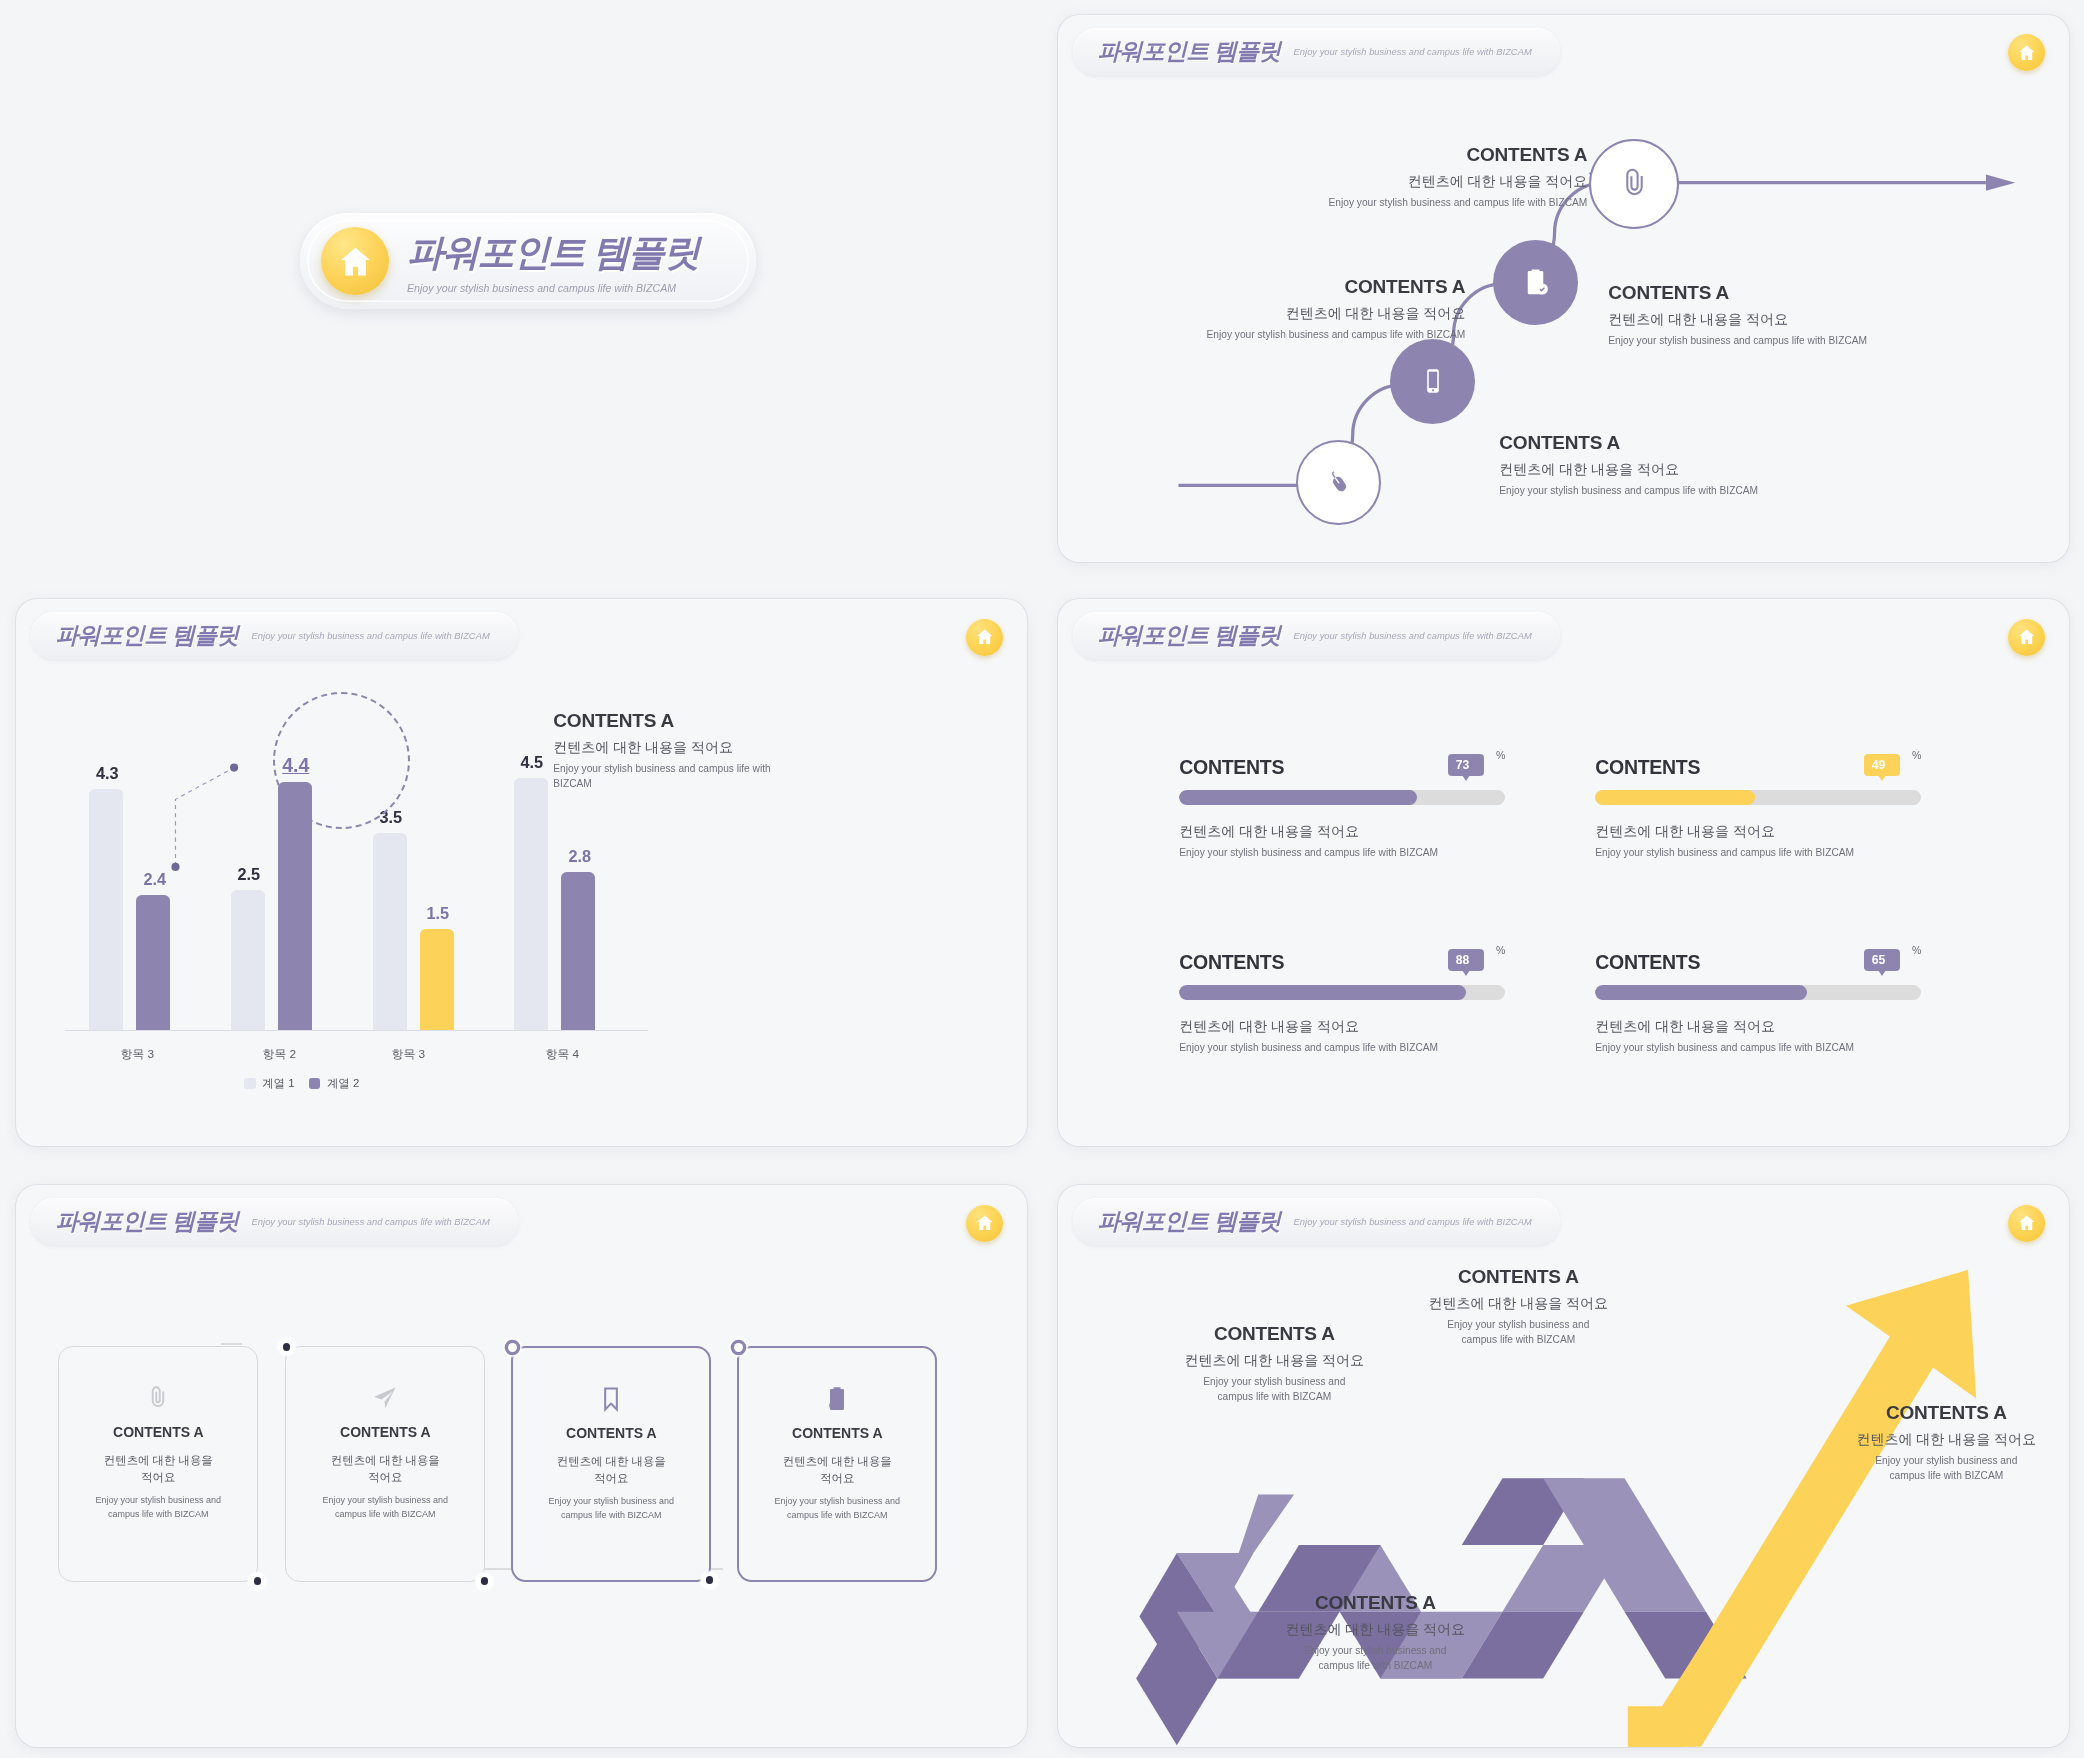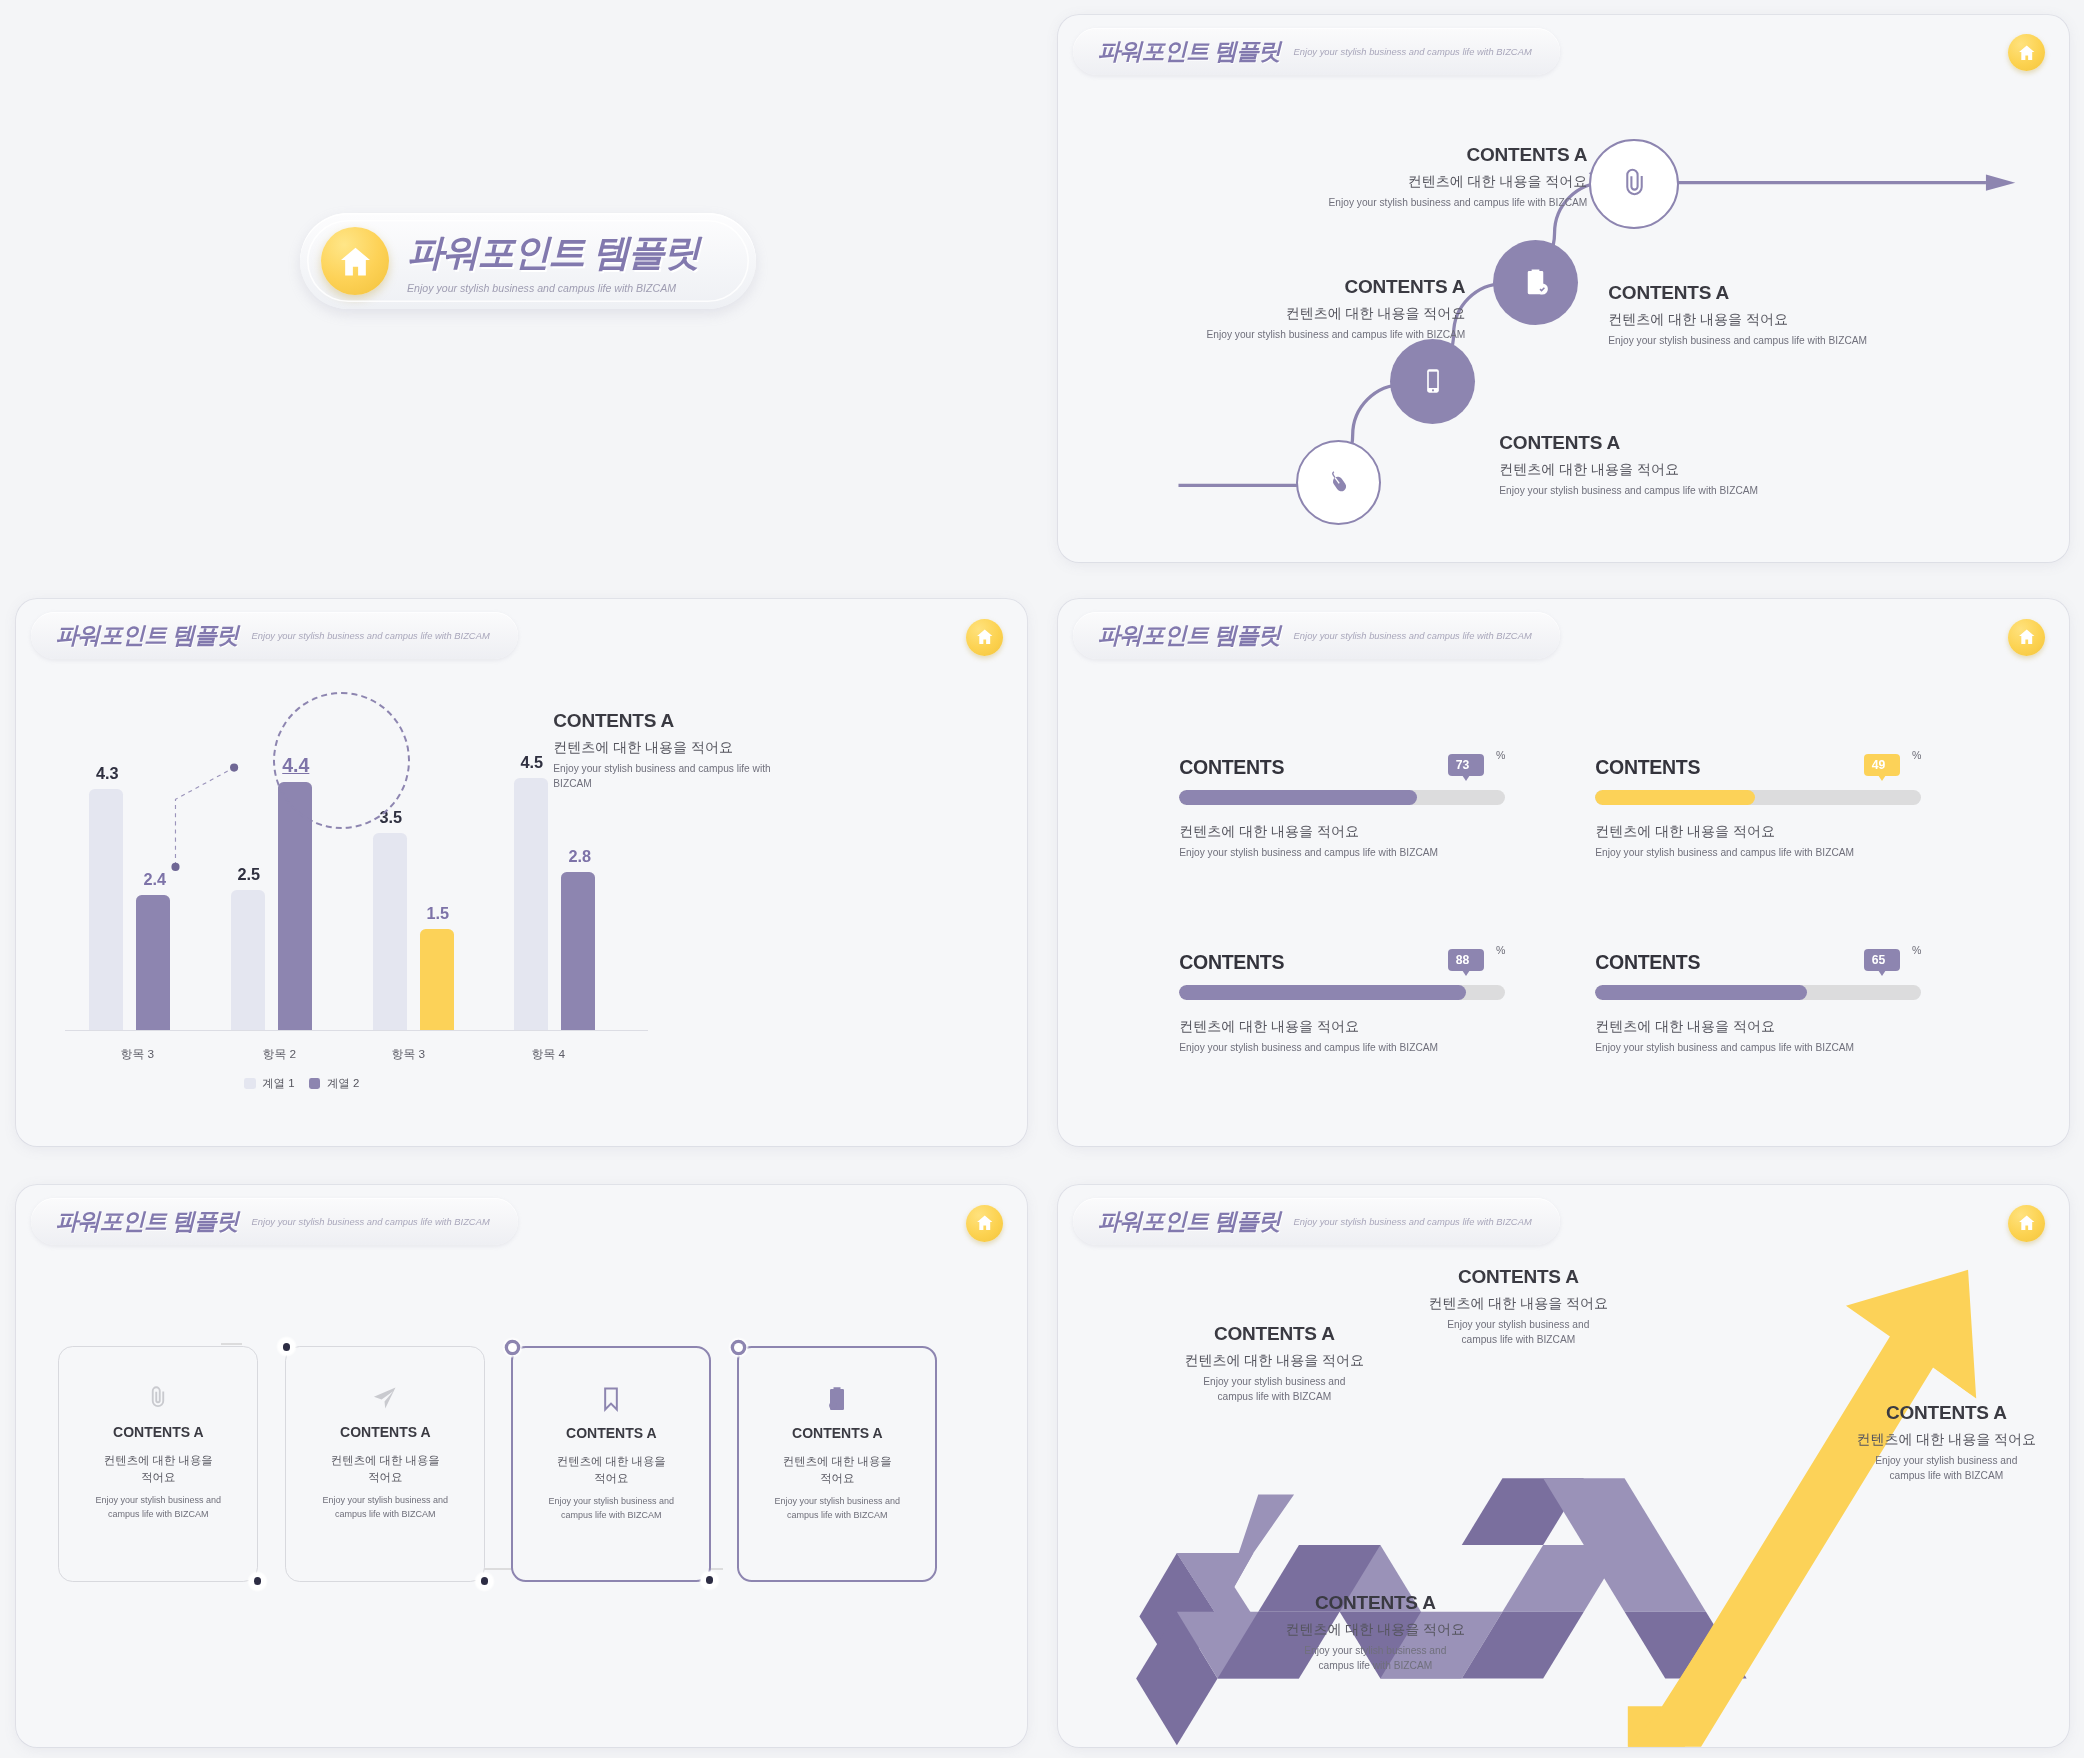--- a/index.html
+++ b/index.html
@@ -328,21 +328,21 @@
         <div class="bar s1" style="left:318px;height:197px;"></div>
         <div class="bar-lbl d1" style="left:299px;bottom:251px;">3.5</div>
         <div class="bar hl" style="left:365px;height:101px;"></div>
         <div class="bar-lbl d2" style="left:346px;bottom:155px;">1.5</div>
         <div class="cat-lbl" style="left:296px;">항목 3</div>
 
         <div class="bar s1" style="left:459px;height:252px;"></div>
         <div class="bar-lbl d1" style="left:440px;bottom:306px;">4.5</div>
         <div class="bar s2" style="left:506px;height:158px;"></div>
         <div class="bar-lbl d2" style="left:488px;bottom:212px;">2.8</div>
-        <div class="cat-lbl" style="left:436px;margin-top:20px;">항목 4</div>
+        <div class="cat-lbl" style="left:450px;margin-top:20px;">항목 4</div>
 
         <div class="hl-circle"></div>
         <svg class="conn" viewBox="0 0 640 492">
           <polyline points="148,232 148,150 218,112" fill="none" stroke="#9b94bb" stroke-width="1.4" stroke-dasharray="5 5"></polyline>
           <circle cx="148" cy="233" r="5" fill="#6f6795"></circle>
           <circle cx="220" cy="111" r="5" fill="#6f6795"></circle>
         </svg>
 
         <div class="legend">
           <i style="background:#e4e6f0"></i>

